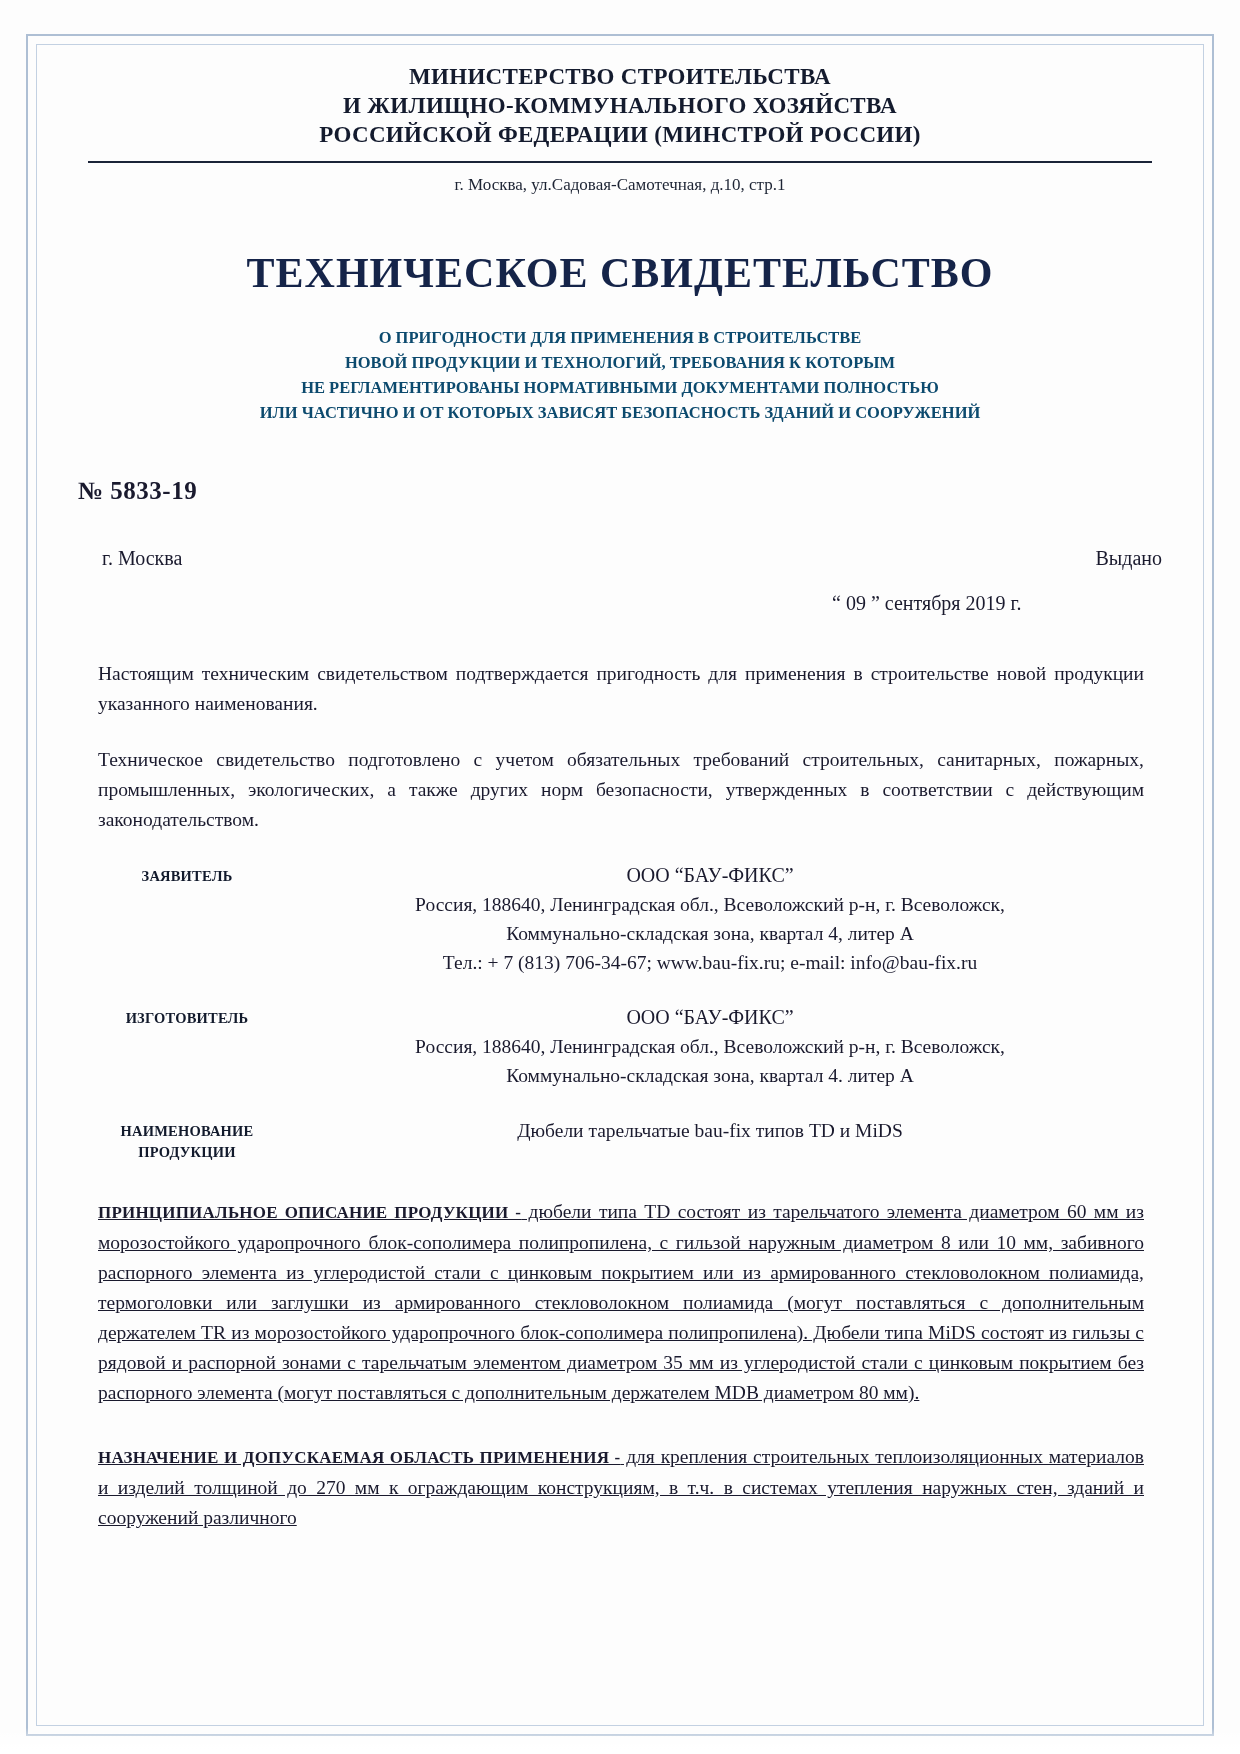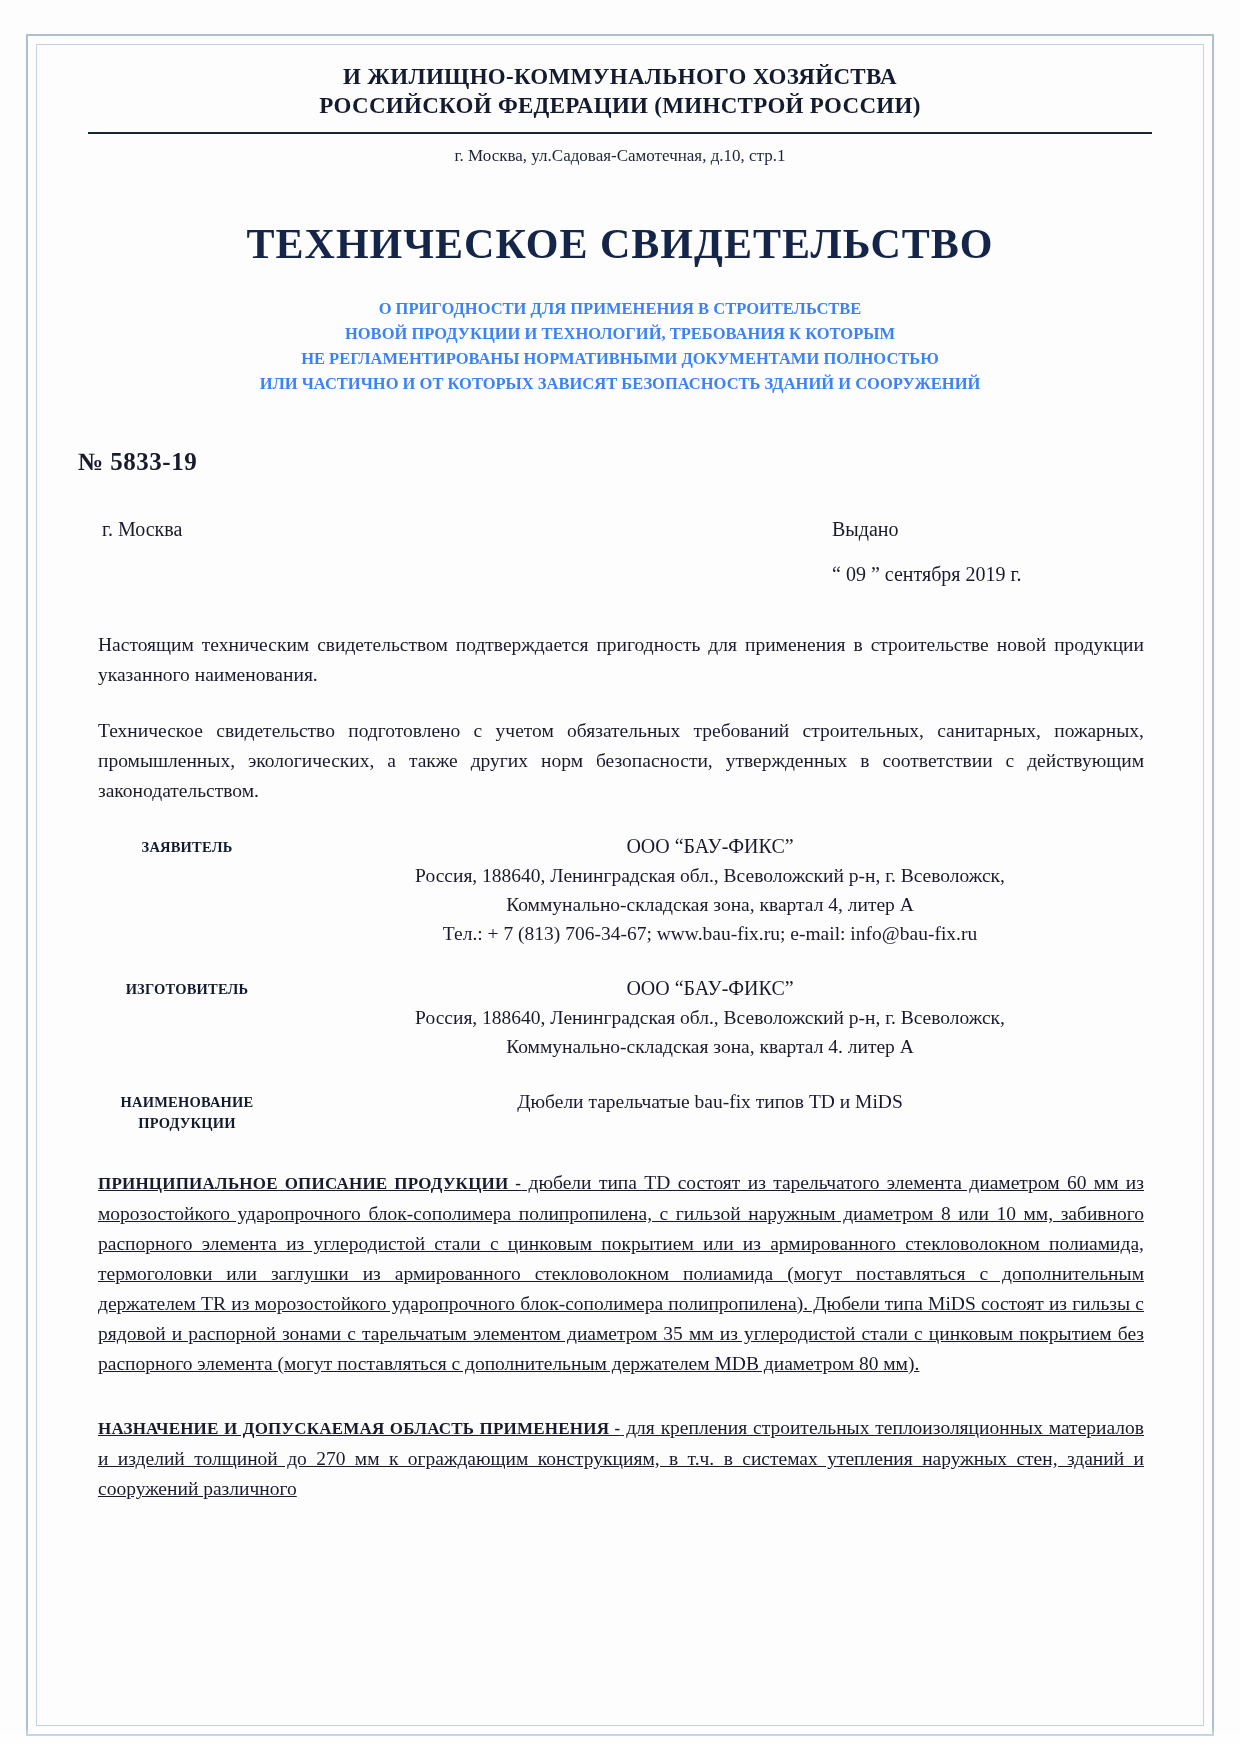--- a/index.html
+++ b/index.html
@@ -75,21 +75,21 @@
     margin-top: 54px;
     color: #152449;
   }
 
   .subtitle {
     text-align: center;
     font-weight: bold;
     font-size: 16.5px;
     line-height: 25px;
     margin-top: 28px;
-    color: #3b82f6;
+    color: #0c4a6e;
   }
 
   .doc-number {
     font-weight: bold;
     font-size: 25px;
     margin-top: 52px;
     letter-spacing: 0.5px;
   }
 
   .place-row {
@@ -97,21 +97,21 @@
     display: flex;
     justify-content: space-between;
     align-items: flex-start;
     font-size: 20px;
   }
   .place-row .city { padding-left: 24px; }
   .issued-block {
     width: 330px;
     padding-left: 10px;
   }
-  .issued-label { font-size: 20px; }
+  .issued-label { font-size: 20px; text-align: right; }
   .issued-date { font-size: 20px; margin-top: 22px; }
 
   
   .para {
     margin-top: 26px;
     font-size: 19.5px;
     line-height: 30px;
     text-align: justify;
     padding: 0 18px 0 20px;
   }
@@ -167,20 +167,21 @@
 <body>
 
 <div class="page">
 
   <div class="frame-outer"></div>
   <div class="frame-inner"></div>
 
   <div class="content">
 
     <div class="ministry">
+      <div>МИНИСТЕРСТВО СТРОИТЕЛЬСТВА</div>
       <div>И ЖИЛИЩНО-КОММУНАЛЬНОГО ХОЗЯЙСТВА</div>
       <div>РОССИЙСКОЙ ФЕДЕРАЦИИ (МИНСТРОЙ РОССИИ)</div>
     </div>
 
     <div class="rule"></div>
 
     <div class="address">г. Москва,  ул.Садовая-Самотечная,  д.10, стр.1</div>
 
     <div class="doc-title">ТЕХНИЧЕСКОЕ СВИДЕТЕЛЬСТВО</div>
 

